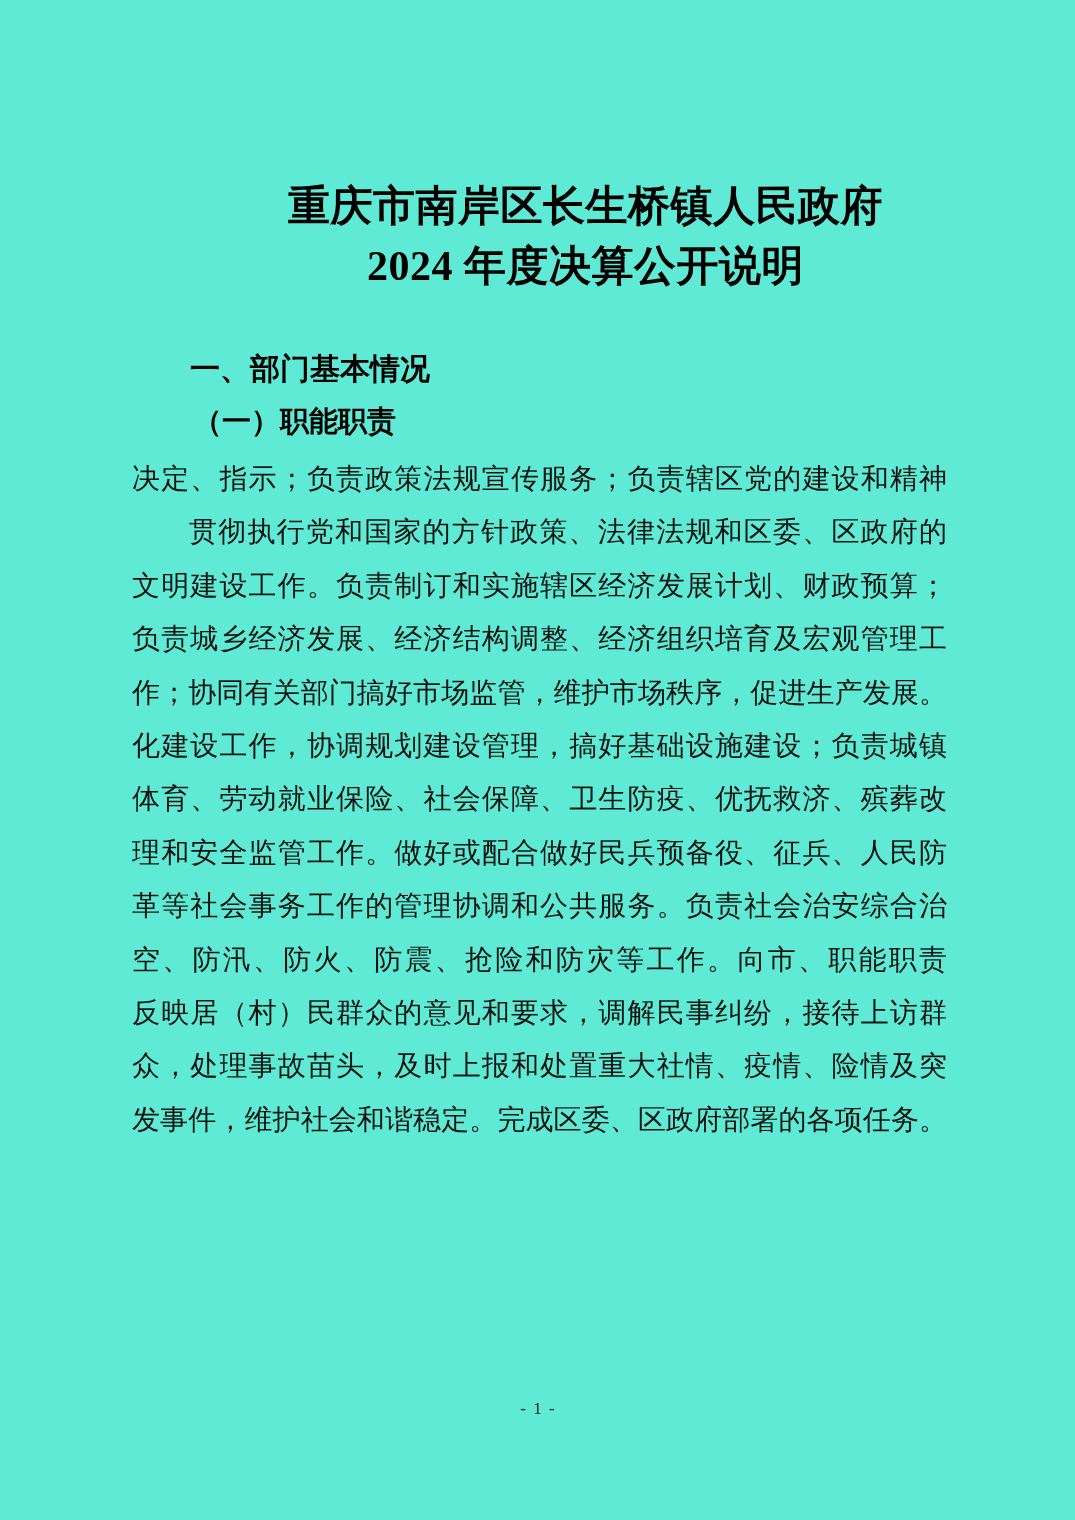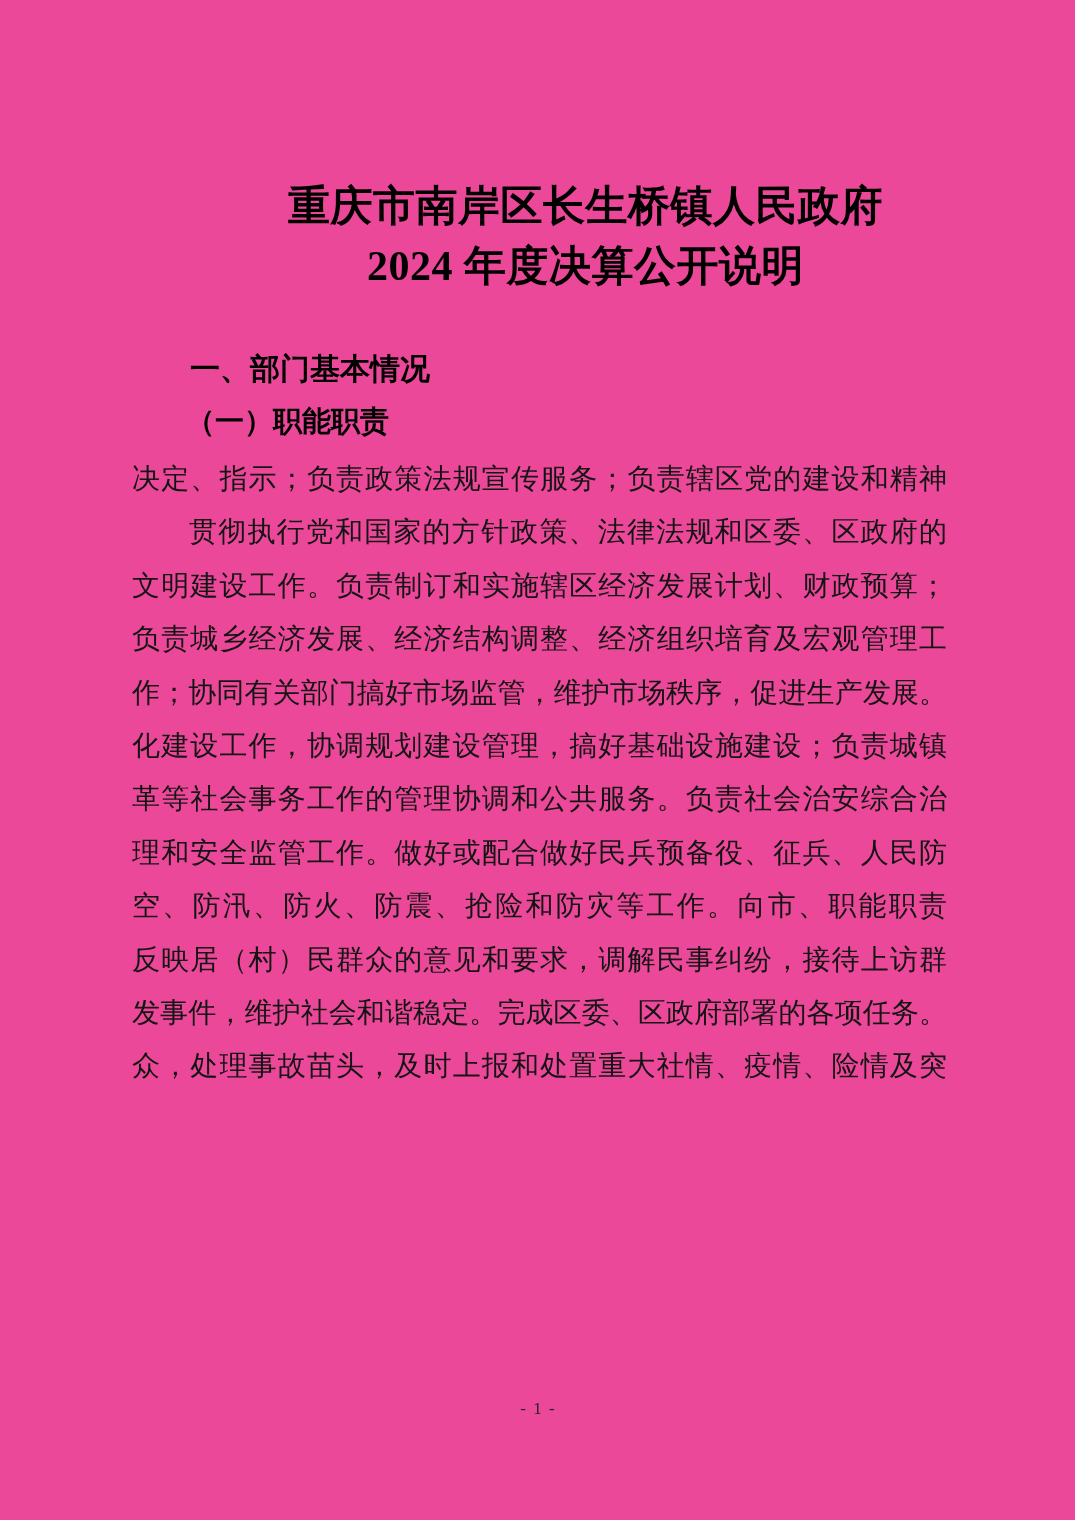--- a/index.html
+++ b/index.html
@@ -4,21 +4,21 @@
 <style>
   html, body {
     margin: 0;
     padding: 0;
     background: #ffffff;
   }
   .page {
     position: relative;
     width: 1075px;
     height: 1520px;
-    background: #ec4899;
+    background: #5eead4;
     color: #000000;
     font-family: "Liberation Serif", serif;
     overflow: hidden;
   }
   
   .title-block {
     position: absolute;
     top: 176px;
     left: 0;
     width: 100%;
@@ -40,21 +40,21 @@
     font-family: "Liberation Sans", sans-serif;
     font-size: 30px;
     line-height: 38px;
     font-weight: 700;
     white-space: nowrap;
   }
   
   .subsection-heading {
     position: absolute;
     top: 402px;
-    left: 186px;
+    left: 193px;
     font-size: 29px;
     line-height: 38px;
     font-weight: 700;
     white-space: nowrap;
   }
   
   .body-block {
     position: absolute;
     top: 452px;
     left: 132px;
@@ -99,23 +99,24 @@
 
   <div class="subsection-heading">（一）职能职责</div>
 
   <div class="body-block">
     <div class="body-line">决定、指示；负责政策法规宣传服务；负责辖区党的建设和精神</div>
     <div class="body-line first-line">贯彻执行党和国家的方针政策、法律法规和区委、区政府的</div>
     <div class="body-line">文明建设工作。负责制订和实施辖区经济发展计划、财政预算；</div>
     <div class="body-line">负责城乡经济发展、经济结构调整、经济组织培育及宏观管理工</div>
     <div class="body-line">作；协同有关部门搞好市场监管，维护市场秩序，促进生产发展。</div>
     <div class="body-line">化建设工作，协调规划建设管理，搞好基础设施建设；负责城镇</div>
+    <div class="body-line">体育、劳动就业保险、社会保障、卫生防疫、优抚救济、殡葬改</div>
+    <div class="body-line">理和安全监管工作。做好或配合做好民兵预备役、征兵、人民防</div>
     <div class="body-line">革等社会事务工作的管理协调和公共服务。负责社会治安综合治</div>
-    <div class="body-line">理和安全监管工作。做好或配合做好民兵预备役、征兵、人民防</div>
     <div class="body-line">空、防汛、防火、防震、抢险和防灾等工作。向市、职能职责</div>
     <div class="body-line">反映居（村）民群众的意见和要求，调解民事纠纷，接待上访群</div>
+    <div class="body-line">众，处理事故苗头，及时上报和处置重大社情、疫情、险情及突</div>
     <div class="body-line">发事件，维护社会和谐稳定。完成区委、区政府部署的各项任务。</div>
-    <div class="body-line">众，处理事故苗头，及时上报和处置重大社情、疫情、险情及突</div>
   </div>
 
   <div class="page-footer">- 1 -</div>
 
 </div>
 
 </body></html>

